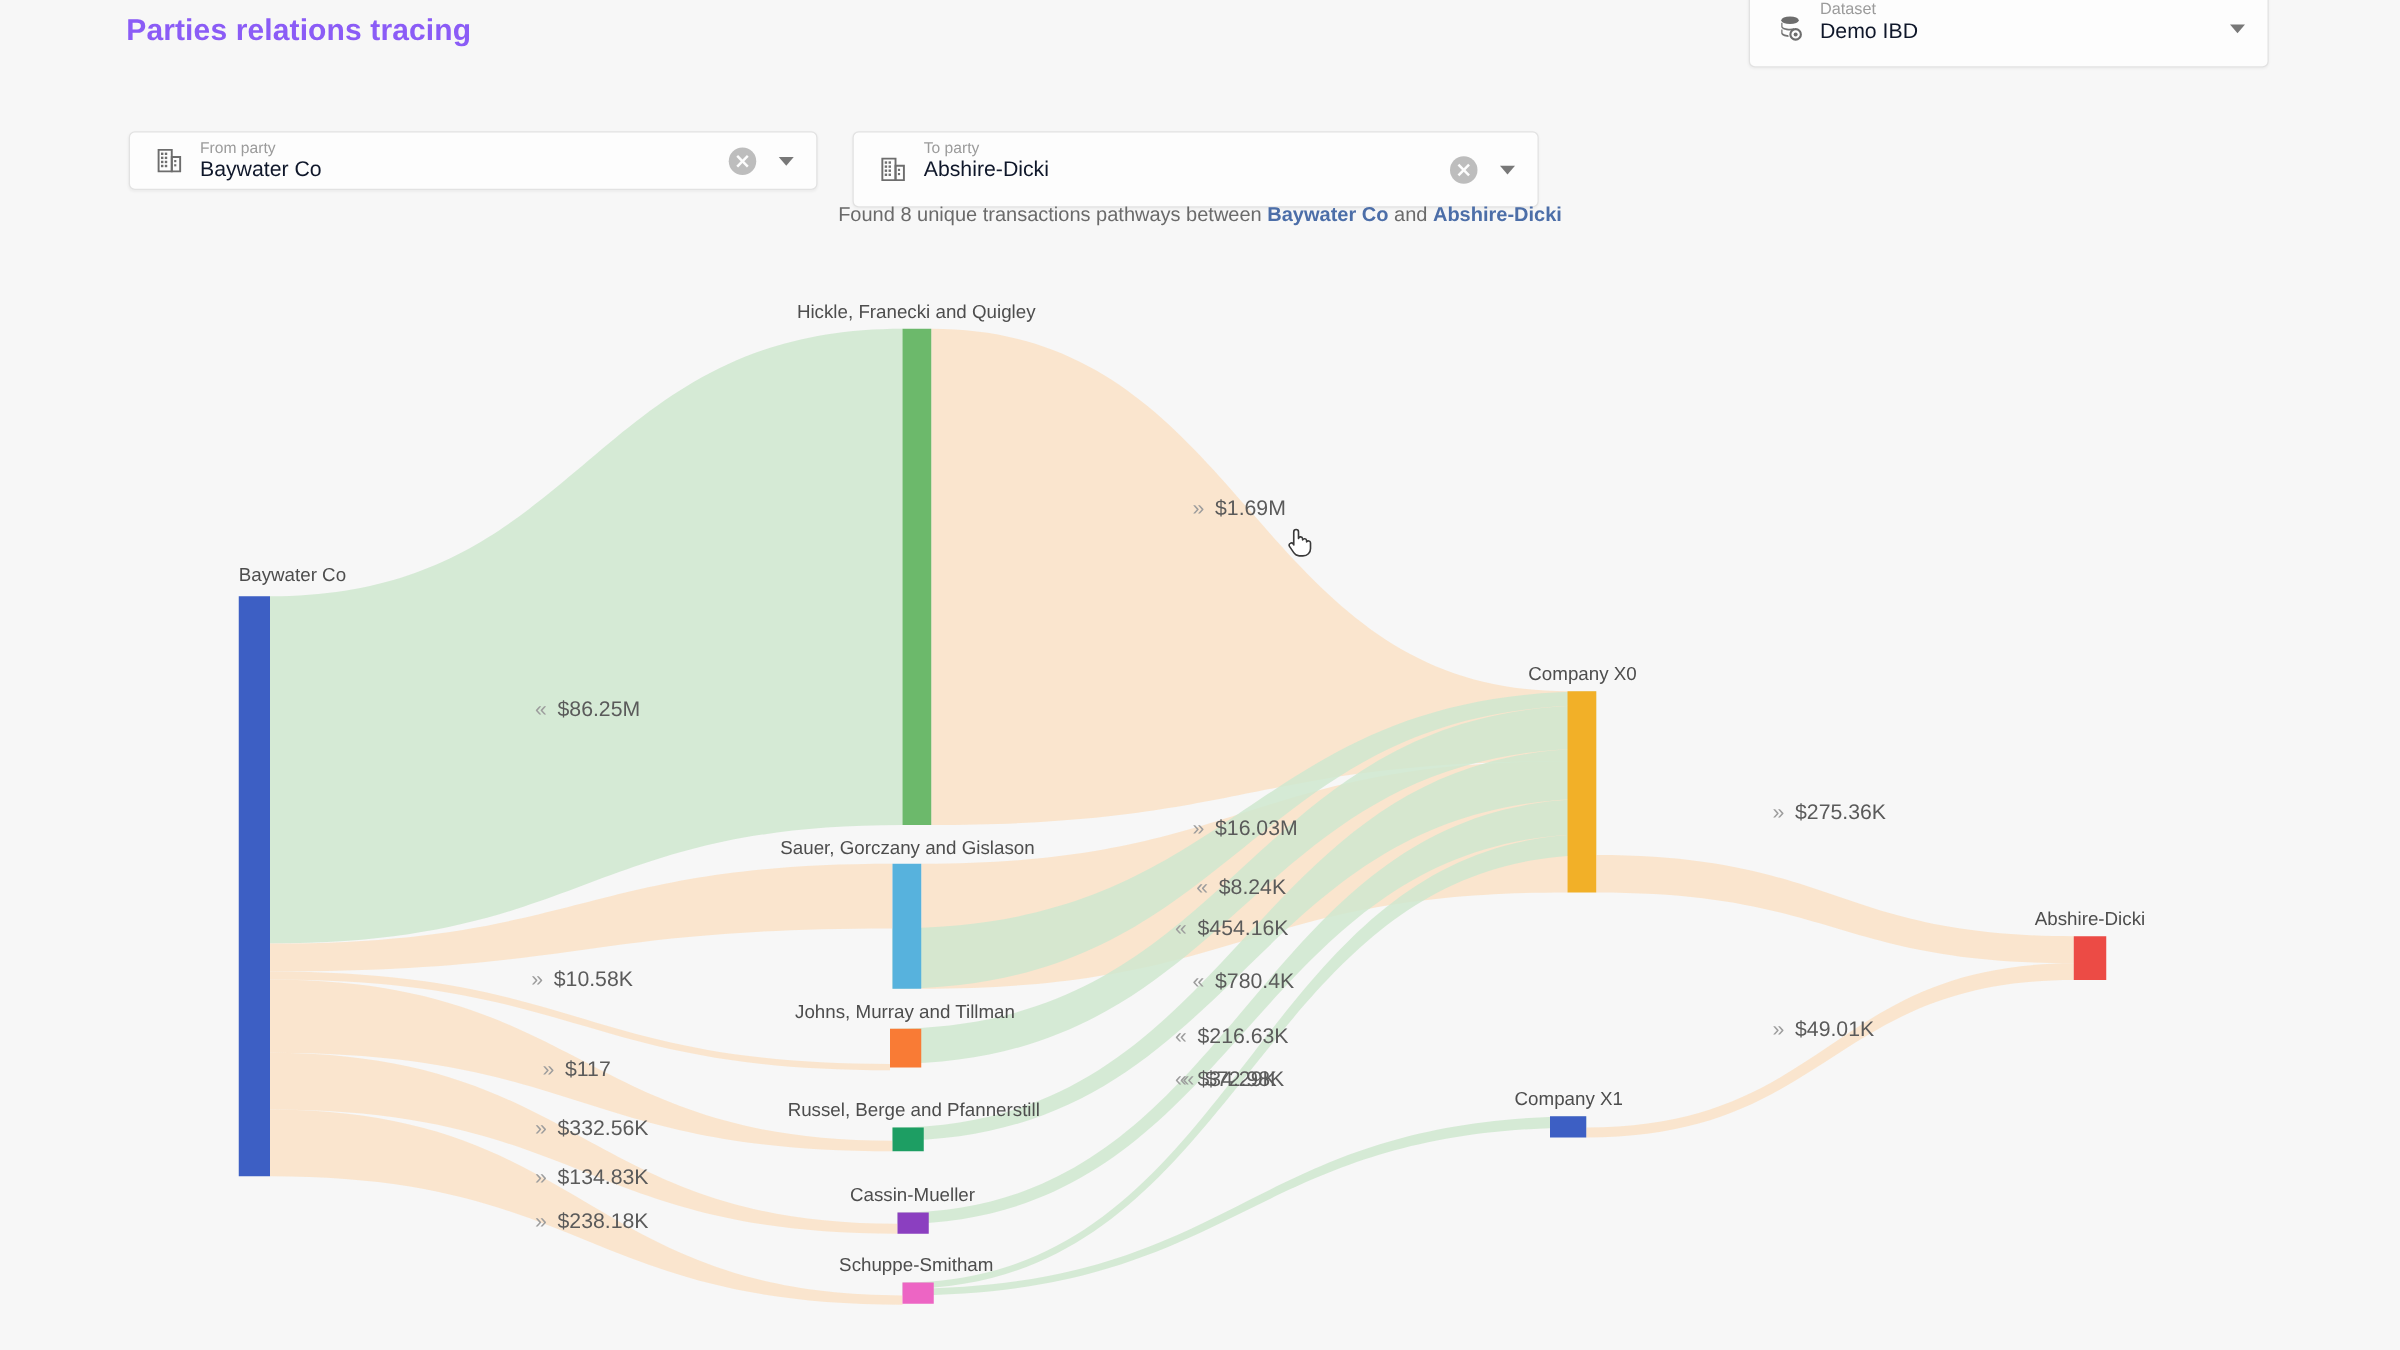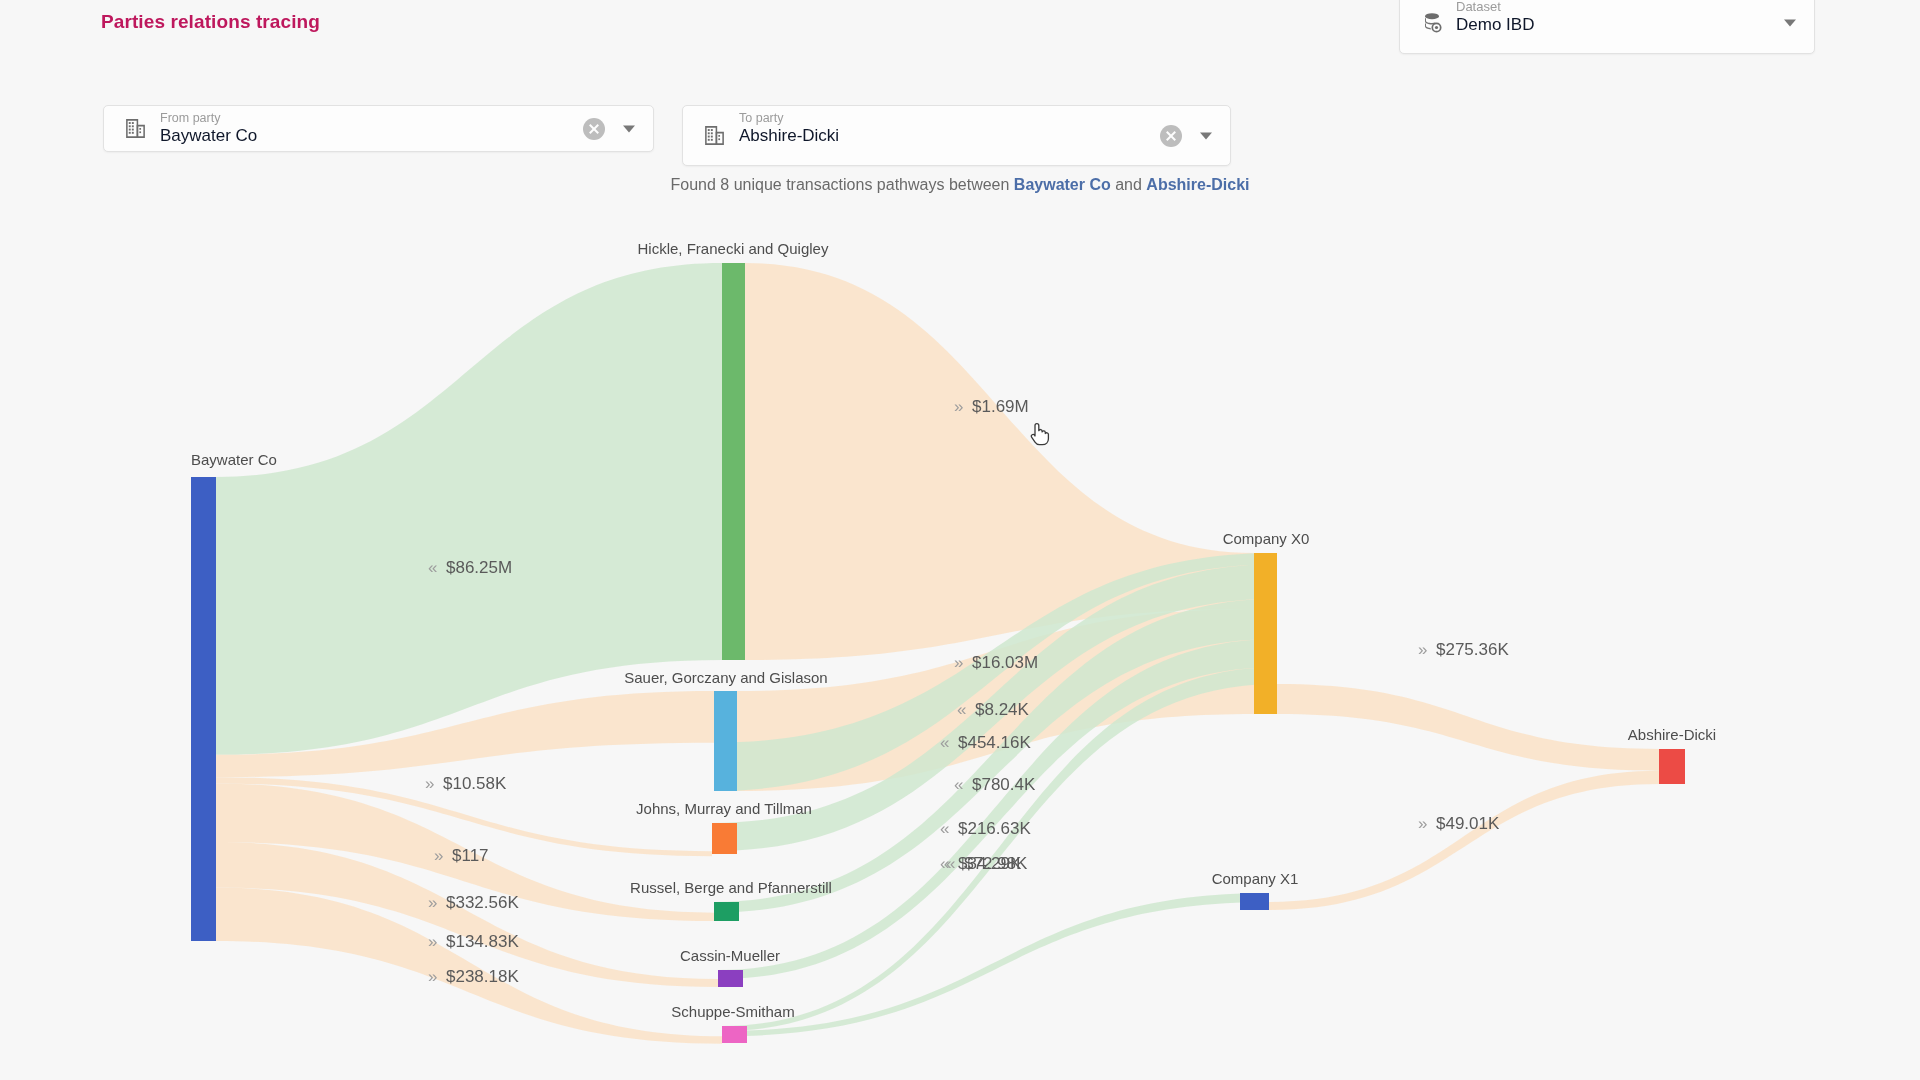--- a/index.html
+++ b/index.html
@@ -14,23 +14,23 @@
     font-family: "Liberation Sans", sans-serif;
     color: #4a4a4a;
     overflow: hidden;
   }
 
   
   #page-title {
     position: absolute;
     left: 101px;
     top: 11px;
-    font-size: 19px;
+    font-size: 24px;
     font-weight: bold;
-    color: #be185d;
+    color: #8b5cf6;
     letter-spacing: 0.1px;
   }
 
   .select-box {
     position: absolute;
     background: #fdfdfd;
     border: 1px solid #e2e2e2;
     border-radius: 5px;
     box-shadow: 0 1px 2px rgba(0,0,0,0.045);
     box-sizing: border-box;
@@ -121,21 +121,21 @@
   #from-party-field .field-label,
   #to-party-field  .field-label { top: 5px; font-size: 12.5px; }
   #from-party-field .field-value,
   #to-party-field  .field-value { top: 20px; font-size: 17px; }
 
   
   #summary-line {
     position: absolute;
     left: 0;
     right: 0;
-    top: 176px;
+    top: 164px;
     text-align: center;
     font-size: 16px;
     color: #6a6a6a;
   }
   #summary-line .party-strong {
     font-weight: bold;
     color: #4c6ea8;
   }
 
   

